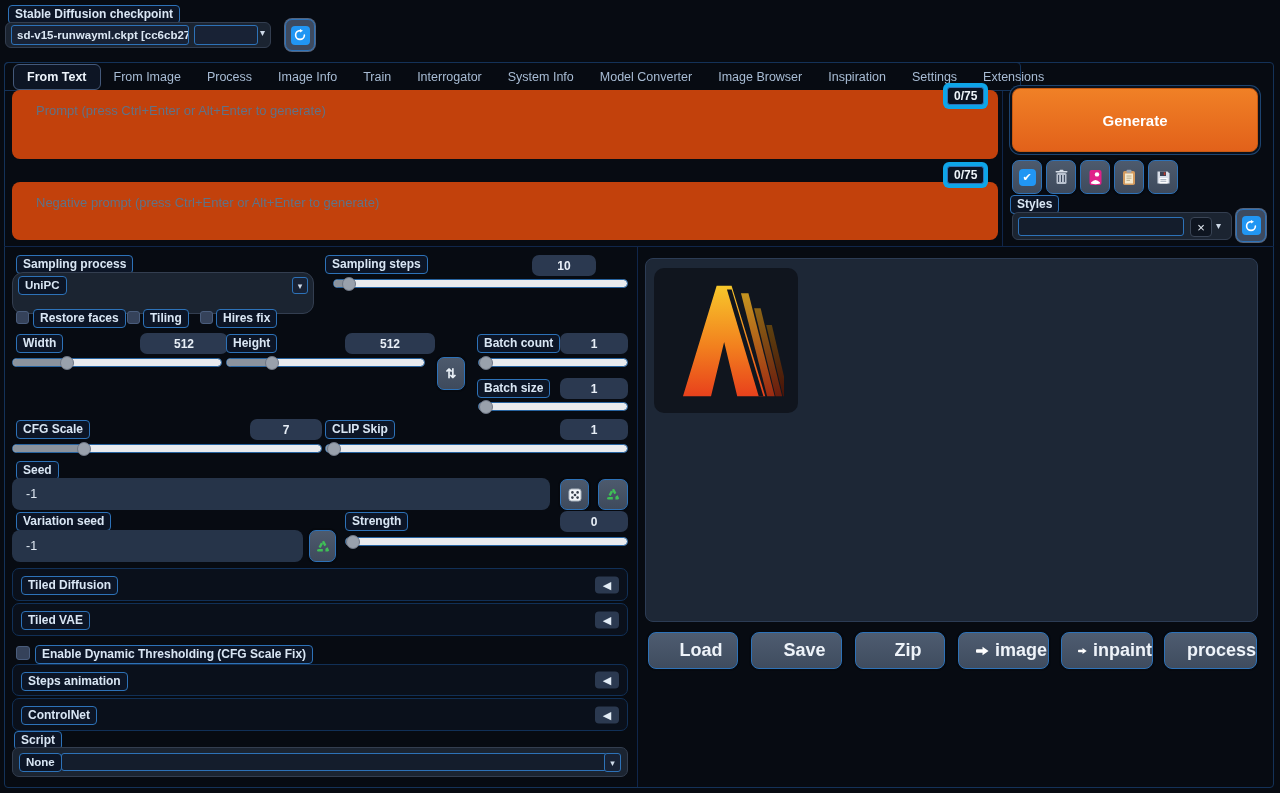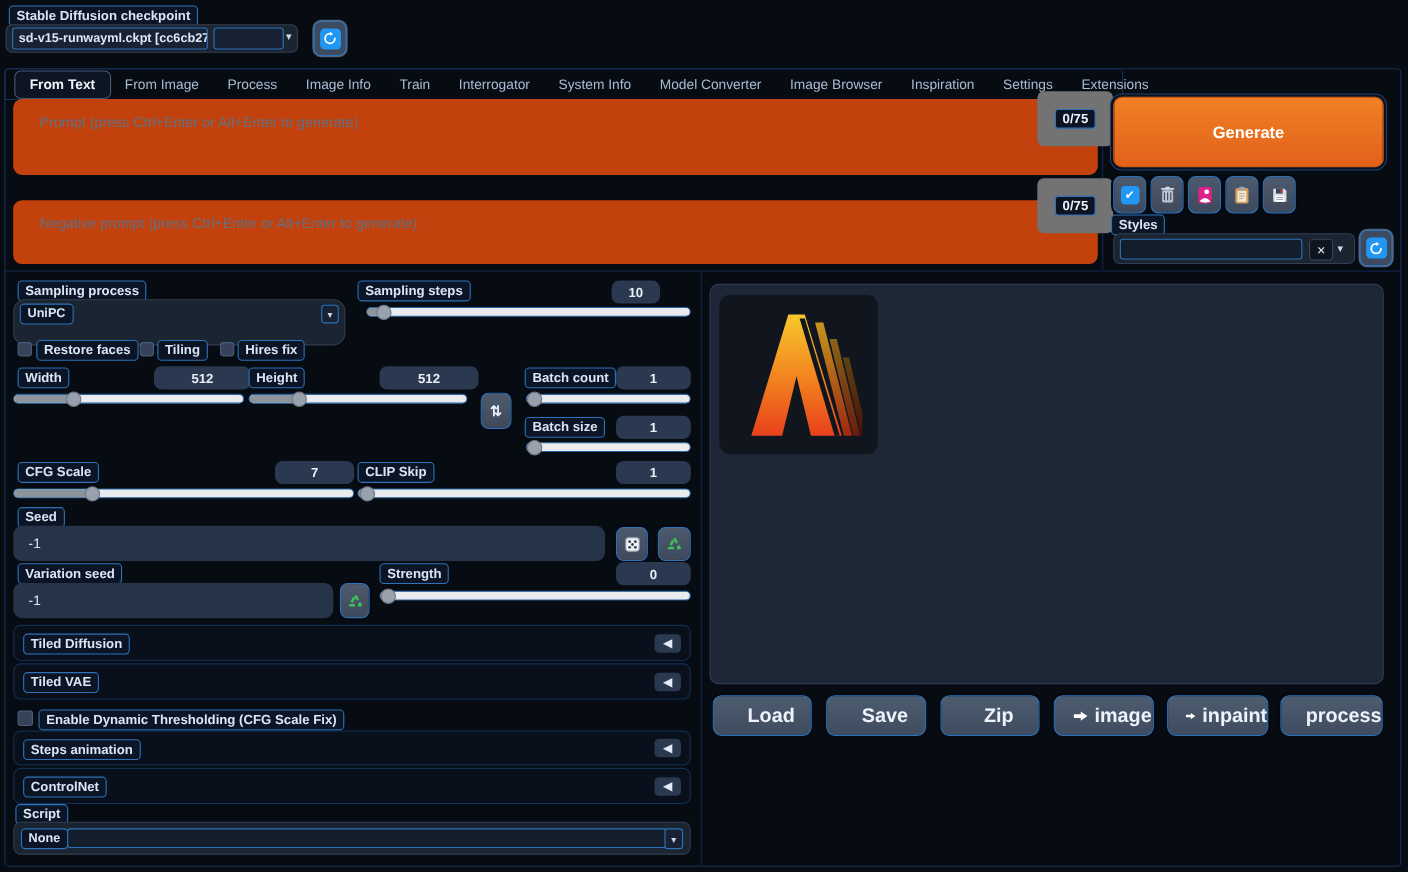--- a/index.html
+++ b/index.html
@@ -41,21 +41,21 @@
     background:#2b3950; border-radius:4px; color:#e3ecf6; font-size:11px; display:flex; align-items:center;
     justify-content:center; cursor:pointer; }
 
   .checkbox { background:#35425a; border:1px solid #4a5d7d; border-radius:3px; cursor:pointer; }
 
   textarea { background:#c2410c; border:none; border-radius:8px; resize:none; outline:none;
     color:#dfe8f2; font-family:Liberation Sans, sans-serif; font-size:13px; padding:13px 24px; }
   textarea::placeholder { color:#5f7287; }
   input[type=text] { outline:none; font-family:"Liberation Sans",sans-serif; }
 
-  .counterwrap { background:#737373; border-radius:6px; padding:16px; }
+  .counterwrap { background:#0ea5e9; border-radius:6px; padding:4px; }
   .counter { border:1px solid #2d72b8; border-radius:3px; background:#0c1322; color:#edf3fa;
     font-size:12px; font-weight:bold; padding:0 6px; line-height:16px; }
 
   .frame { left:4px; top:62px; width:1270px; height:726px; border:1px solid #143258; border-radius:4px; }
   .tabnav { left:4px; top:62px; width:1017px; height:29px; border:1px solid #143258; border-radius:4px 4px 0 0;
     display:flex; align-items:center; padding-left:8px; }
   .tab { padding:5px 13px; font-size:12.5px; color:#a8bcd4; white-space:nowrap; cursor:pointer; }
   .tab.active { border:1px solid #44597a; border-radius:6px; background:#0d1524; color:#eef4fb; font-weight:bold; }
 
   .hline { border-top:1px solid #10264a; }
@@ -171,21 +171,21 @@
   <span class="bluesq">
     <svg width="12" height="12" viewBox="0 0 12 12">
         <path d="M6 1.6 A4.4 4.4 0 1 0 10.4 6" fill="none" stroke="#fff" stroke-width="1.6" stroke-linecap="round"></path>
         <polygon points="6,0 9,1.8 6,3.6" fill="#fff"></polygon>
       </svg>
   </span>
 </div>
 
 <span class="abs lbl" style="left:16px;top:255px;">Sampling process</span>
 <span class="abs lbl" style="left:325px;top:255px;">Sampling steps</span>
-<div class="abs val" style="left:556px;top:255px;width:44px;height:21px;">10</div>
+<div class="abs val" style="left:532px;top:255px;width:64px;height:21px;">10</div>
 
 <div class="abs selwrap" style="left:12px;top:272px;width:302px;height:42px;border-radius:11px;">
   <span class="lbl abs" style="left:5px;top:3px;font-size:11.5px;">UniPC</span>
   <span class="abs caretbox" style="right:5px;top:4px;width:16px;height:17px;">▾</span>
 </div>
 <div class="abs slider" style="left:333px;top:279px;width:295px;">
   <div class="fill" style="width:5%;"></div>
     <div class="thumb" style="left:5%;"></div>
 </div>
 

